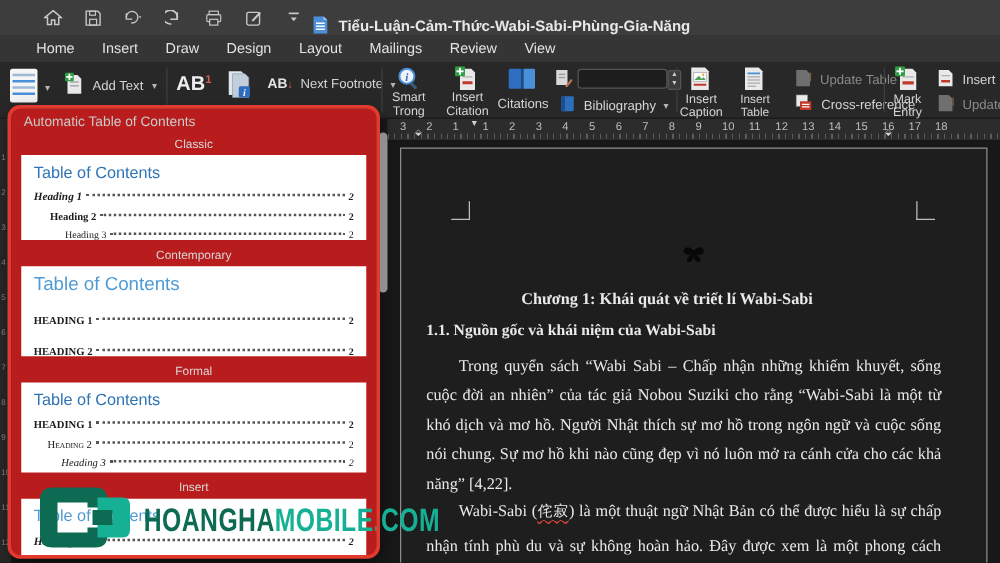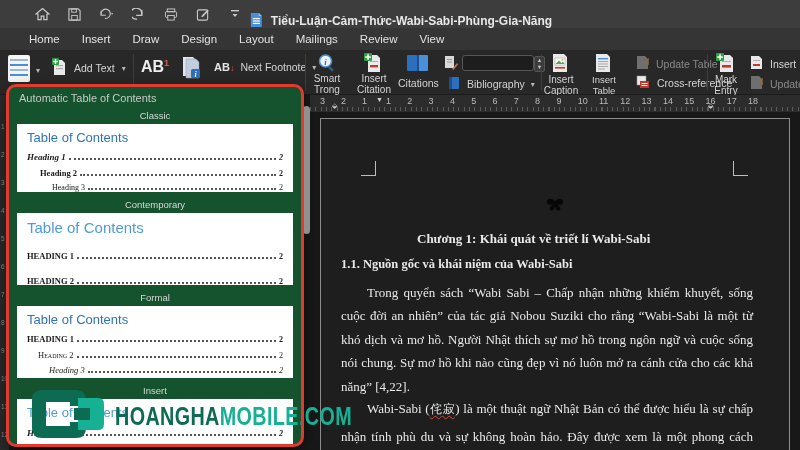--- a/index.html
+++ b/index.html
@@ -29,27 +29,27 @@
   .rsep { position:absolute; top:4px; width:1px; height:36px; background:#3e3e3e; }
   .rlbl { position:absolute; text-align:center; line-height:11px; font-size:10px; color:#d4d4d4; }
   .rlbl1 { position:absolute; font-size:10.5px; color:#d4d4d4; white-space:nowrap; }
   .gray { color:#8a8a8a !important; }
   .caret { font-size:8px; color:#b5b5b5; }
   .pageic { background:#f5f5f5; border-radius:2px; position:relative; }
   .pageic i { position:absolute; left:2px; right:2px; height:1.5px; background:#9db9d6; }
 
   
   #popup { position:absolute; left:9px; top:87px; width:292px; height:358px;
-    background:#14532d; border-radius:6px; overflow:hidden; z-index:5;
+    background:#b91c1c; border-radius:6px; overflow:hidden; z-index:5;
     box-shadow:0 6px 18px rgba(0,0,0,.6); }
   #popup-header { padding:5px 10px 3px; color:#c9c9c9; font-size:11px; }
   .sec-label { text-align:center; color:#d8d8d8; font-size:9.5px; padding:3px 0 2px; }
   .toc-card { background:#ffffff; margin:1px 8px 4px; padding:5px 10px 6px; overflow:hidden; }
   .toc-title { color:#2e74b5; font-size:13px; margin-top:1px; }
-  .toc-row { display:flex; align-items:flex-end; color:#1b1b1b;
+  .toc-row { display:flex; align-items:center; color:#1b1b1b;
     font-family:"Liberation Serif", serif; }
   .leader { flex:1; border-bottom:2px dotted #555; margin:0 3px 2px; }
   .toc-pg { font-size:8px; }
   .card-classic { height:68px; }
   .card-classic .r1 { margin-top:7px; font-weight:bold; font-style:italic; font-size:9px; }
   .card-classic .r2 { margin-top:6px; font-weight:bold; font-size:8.5px; padding-left:13px; }
   .card-classic .r3 { margin-top:5px; font-size:8px; padding-left:25px; }
   .card-contemporary { height:72px; }
   .card-contemporary .toc-title { color:#4f9bd5; font-size:15px; font-weight:normal; }
   .card-contemporary .r1 { margin-top:15px; font-weight:bold; font-size:8.5px; }

